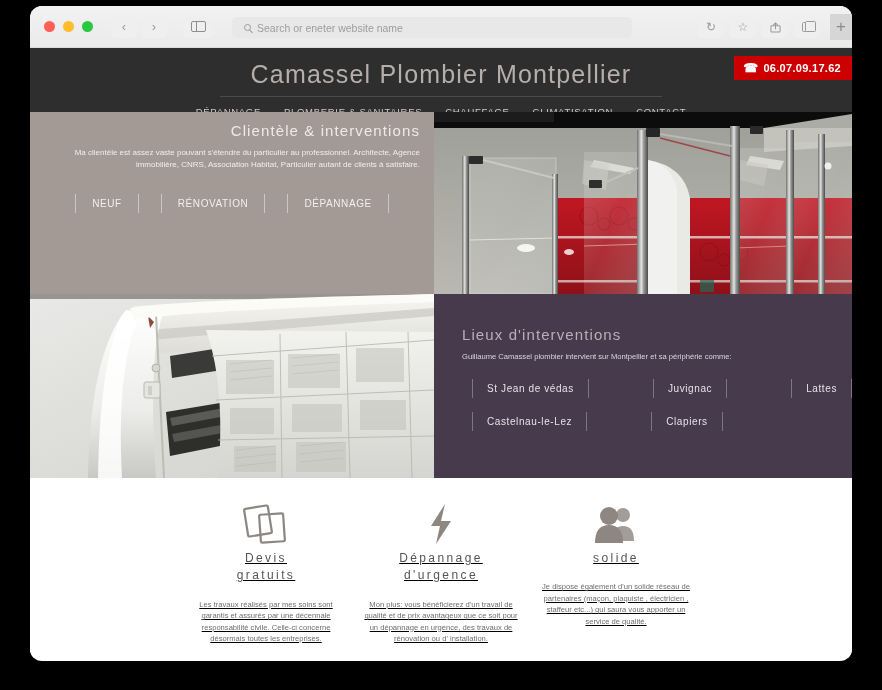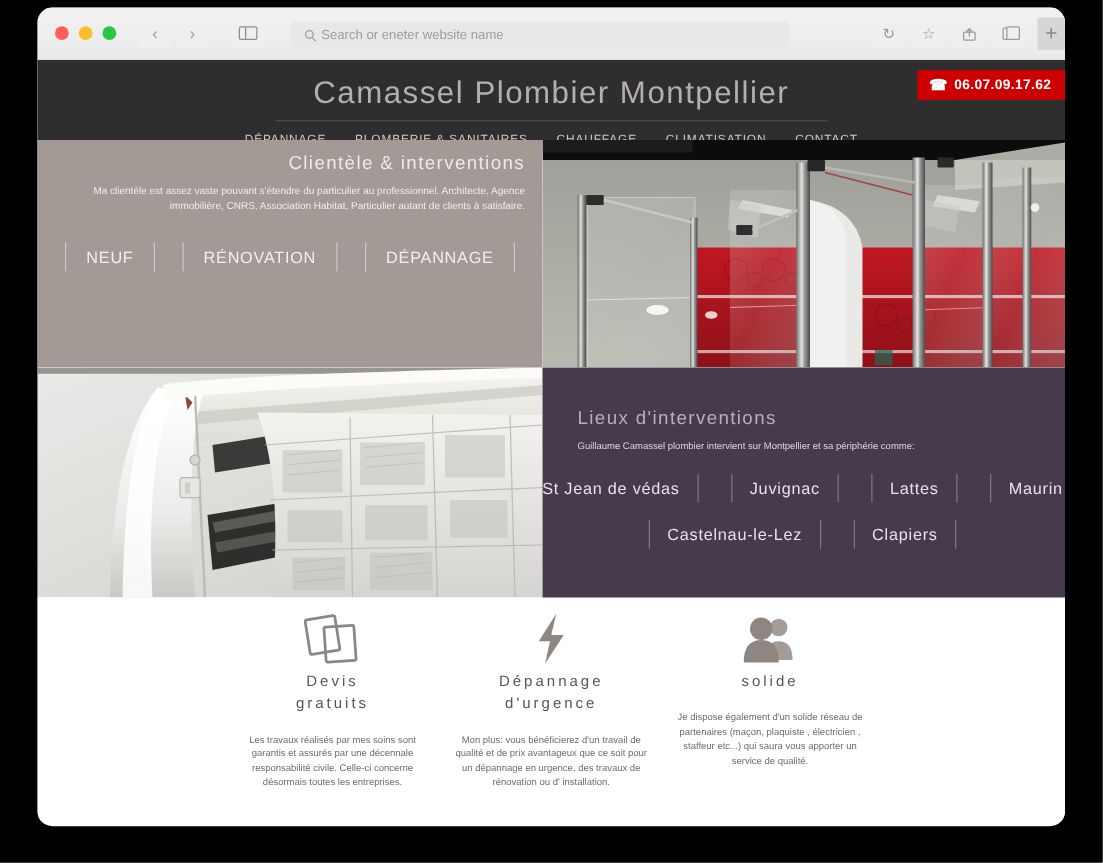--- a/index.html
+++ b/index.html
@@ -143,40 +143,41 @@
     letter-spacing: 1.1px; text-align: right; margin-bottom: 8px;
   }
   .panel-title.left { text-align: left; color: #b9aeb9; padding-left: 14px; }
   .panel-body {
     color: #f2eeed; font-size: 8px; line-height: 1.55; text-align: right;
   }
   .panel-body.left { text-align: left; color: #ddd5dc; padding-left: 14px; font-size: 7.6px; }
   .panel-body p { margin-bottom: 5px; }
 
   .tagrow { display: flex; justify-content: center; gap: 0; margin-top: 22px; }
-  .tagrow.left { justify-content: center; padding-left: 24px; margin-top: 16px; }
+  .tagrow.left { justify-content: flex-start; padding-left: 24px; margin-top: 16px; gap: 38px; }
   .tagrow.second { margin-top: 14px; }
   .tag {
-    color: #f3efed; font-size: 13px; letter-spacing: .6px;
+    color: #f3efed; font-size: 10px; letter-spacing: .6px;
     padding: 4px 16px;
     border-left: 1px solid rgba(255,255,255,.45);
     border-right: 1px solid rgba(255,255,255,.45);
     margin-right: 22px;
     white-space: nowrap;
   }
   .tag.plum { color: #e8e2e8; border-color: rgba(255,255,255,.3); padding: 4px 14px; margin-right: 26px; }
 
   
   .photo { width: 100%; height: 100%; display: block; }
 
   
   .features {
     background: #fff; height: 180px;
     display: flex; justify-content: center; gap: 0;
-    padding-top: 7px;
+    padding-top: 20px;
+    text-decoration: underline;
   }
   .feature { width: 175px; text-align: center; padding: 0 8px; }
   .f-icon { height: 52px; display: flex; align-items: center; justify-content: center; }
   .f-title {
     color: #555; font-size: 12px; letter-spacing: 2.4px;
     line-height: 1.45; font-weight: 400; margin-bottom: 14px;
   }
   .f-text { color: #6d6d6d; font-size: 7.6px; line-height: 1.5; }
 </style>
 </head>

